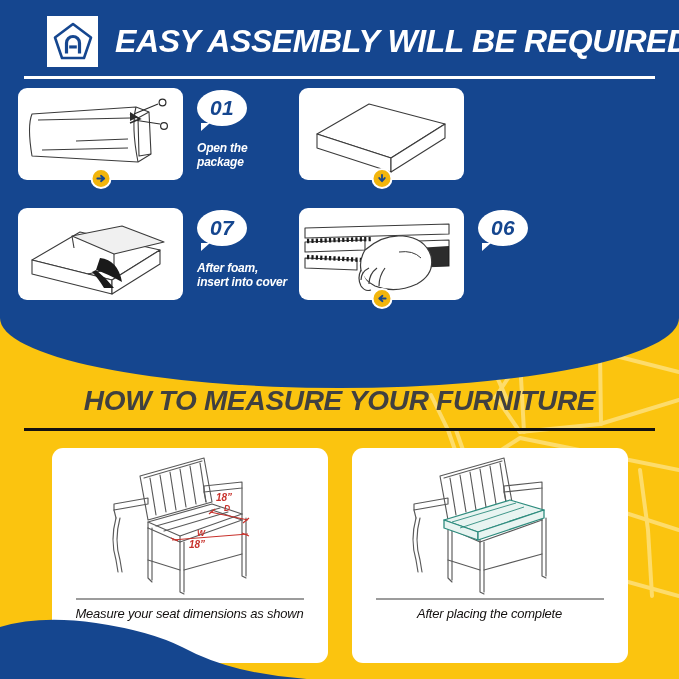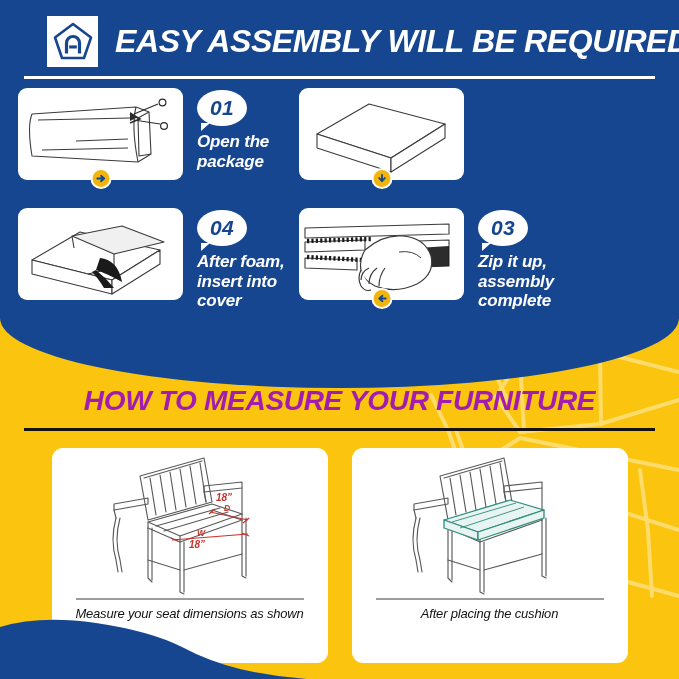--- a/index.html
+++ b/index.html
@@ -144,37 +144,37 @@
   .step-num::after {
     content: "";
     position: absolute;
     left: 4px;
     bottom: -5px;
     width: 0; height: 0;
     border-left: 9px solid #FFFFFF;
     border-bottom: 8px solid transparent;
   }
   .step-label {
-    margin-top: 6px;
+    margin-top: 16px;
     color: #FFFFFF;
-    font-size: 17px;
+    font-size: 12px;
     font-weight: bold;
     font-style: italic;
     line-height: 1.15;
     letter-spacing: -0.2px;
     max-width: 170px;
   }
 
   
   .measure-title {
     position: absolute;
     top: 385px; left: 0;
     width: 679px;
     text-align: center;
-    color: #a21caf;
+    color: #404040;
     font-size: 28px;
     font-weight: bold;
     font-style: italic;
     letter-spacing: -0.3px;
     white-space: nowrap;
   }
   .measure-rule {
     position: absolute;
     top: 428px;
     left: 24px;
@@ -341,21 +341,21 @@
               </g>
               <g fill="none" stroke="#3B3B3B" stroke-width="1.1">
                 <path d="M96 46 L96 60 L70 66"></path>
                 <path d="M54 28 L56 40"></path>
               </g>
               <path d="M82 50 Q100 52 104 74 Q90 66 78 62 Z" fill="#1A1A1A"></path>
               <path d="M78 62 Q88 70 96 80 L86 80 Q80 70 74 64 Z" fill="#1A1A1A"></path>
             </svg>
           </div>
           <div class="step-text">
-            <div class="step-num">04</div>
+            <div class="step-num">07</div>
             <div class="step-label">After foam, insert into cover</div>
           </div>
         </div>
 
         <div class="step step-4">
           <div class="step-pic">
             <svg viewBox="0 0 165 92">
               <g fill="#FFFFFF" stroke="#3B3B3B" stroke-width="1.1" stroke-linejoin="round">
                 <path d="M6 20 L150 16 L150 26 L6 30 Z"></path>
                 <path d="M6 34 L66 32 L66 42 L6 44 Z"></path>
@@ -378,22 +378,21 @@
                 <path d="M100 44 Q114 42 122 50"></path>
               </g>
             </svg>
             <div class="arrow-badge">
               <svg viewBox="0 0 12 12">
                   <path d="M10 6 L3.5 6 M6.5 3 L3 6 L6.5 9" fill="none" stroke="#15468F" stroke-width="2" stroke-linecap="round" stroke-linejoin="round"></path>
                 </svg>
             </div>
           </div>
           <div class="step-text">
-            <div class="step-num">03</div>
-            <div class="step-label">Zip it up, assembly complete</div>
+            <div class="step-num">06</div>
           </div>
         </div>
       </div>
 
     </div>
   </div>
 
   <div class="measure-title">HOW TO MEASURE YOUR FURNITURE</div>
   <div class="measure-rule"></div>
 
@@ -498,21 +497,21 @@
             <polygon points="92,72 92,80 126,92 126,84"></polygon>
             <polygon points="126,84 126,92 192,70 192,62"></polygon>
           </g>
           <g fill="none" stroke="#2E8C7E" stroke-width="0.9">
             <path d="M100 74 L164 55"></path>
             <path d="M108 80 L172 59"></path>
           </g>
         </svg>
       </div>
       <div class="panel-sep"></div>
-      <div class="panel-caption">After placing the cushion</div>
+      <div class="panel-caption">After placing the complete</div>
     </div>
   </div>
 
   <svg class="bottom-wave" viewBox="0 0 679 90" preserveAspectRatio="none">
     <path d="M0 38 Q40 26 96 34 Q150 42 182 58 Q208 72 240 80 Q300 94 360 90 L360 90 L0 90 Z" fill="#15468F"></path>
   </svg>
 
 </div>
 
 </body></html>

